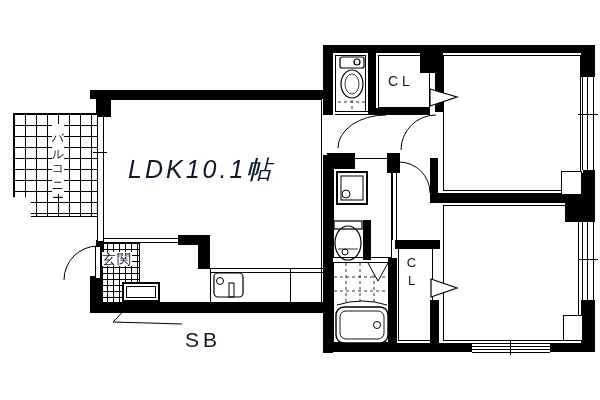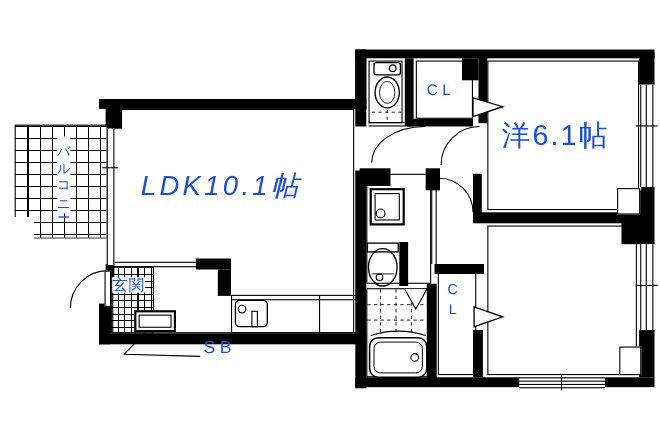--- a/index.html
+++ b/index.html
@@ -3,21 +3,21 @@
 <meta charset="utf-8">
 <style>
   html,body{margin:0;padding:0;background:#fff;}
   #stage{position:relative;width:600px;height:400px;background:#ffffff;overflow:hidden;
          font-family:"Liberation Sans","DejaVu Sans",sans-serif;}
   .wall{position:absolute;background:#000;}
   .thin{position:absolute;border:1px solid #000;box-sizing:border-box;background:transparent;}
   .whitebox{position:absolute;background:#fff;box-sizing:border-box;}
   .lh{position:absolute;height:1px;background:#000;}
   .lv{position:absolute;width:1px;background:#000;}
-  .label{position:absolute;color:#1d4ed8;white-space:nowrap;line-height:1;}
+  .label{position:absolute;color:#0f172a;white-space:nowrap;line-height:1;}
   .balcony-grid{position:absolute;left:13px;top:113px;width:85px;height:104px;
     background-image:repeating-linear-gradient(to right,#000 0 1px,transparent 1px 11px),
                      repeating-linear-gradient(to bottom,#000 0 1px,transparent 1px 11px),
                      linear-gradient(#fff,#fff);
     clip-path:polygon(0 0,100% 0,100% 100%,21% 100%,21% 81%,0 81%);
     border:1px solid #000;box-sizing:border-box;}
   .genkan-tile{position:absolute;left:100px;top:242px;width:40px;height:61px;
     background-image:repeating-linear-gradient(to right,#000 0 1px,transparent 1px 6px),
                      repeating-linear-gradient(to bottom,#000 0 1px,transparent 1px 6px);
     border:1px solid #000;box-sizing:border-box;}
@@ -155,21 +155,20 @@
     <path d="M401,150 A35,35 0 0 1 436,115" fill="none" stroke="#000" stroke-width="1"></path>
     <path d="M399,162 A31,31 0 0 1 430,193" fill="none" stroke="#000" stroke-width="1"></path>
 
     <polygon points="430,89 430,106 457,97" fill="#fff" stroke="#000" stroke-width="1.2"></polygon>
     <polygon points="431,279 431,297 457,288" fill="#fff" stroke="#000" stroke-width="1.2"></polygon>
 
     <polyline points="140,294 113,322 182,324" fill="none" stroke="#000" stroke-width="1"></polyline>
   </svg>
 
   <div class="label z40" style="left:128px;top:157px;font-size:25px;letter-spacing:3px;font-style:italic;">LDK10.1帖</div>
-  <div class="label z40" style="left:456px;top:110px;font-size:26px;letter-spacing:2px;">洋6.1帖</div>
   <div class="label z40" style="left:388px;top:74px;font-size:14px;letter-spacing:4px;">CL</div>
   <div class="label z40 v-text upright" style="left:405px;top:255px;font-size:13px;letter-spacing:3px;">CL</div>
   <div class="label z40" style="left:102px;top:252px;font-size:14px;letter-spacing:1px;background:#fff;">玄関</div>
   <div class="label z40 v-text" style="left:52px;top:124px;font-size:12px;letter-spacing:3px;background:#fff;">バルコニー</div>
-  <div class="label z40" style="left:185px;top:309px;font-size:16px;letter-spacing:4px;">SB</div>
+  <div class="label z40" style="left:185px;top:329px;font-size:21px;letter-spacing:4px;">SB</div>
 
 
 </div>
 
 </body></html>

